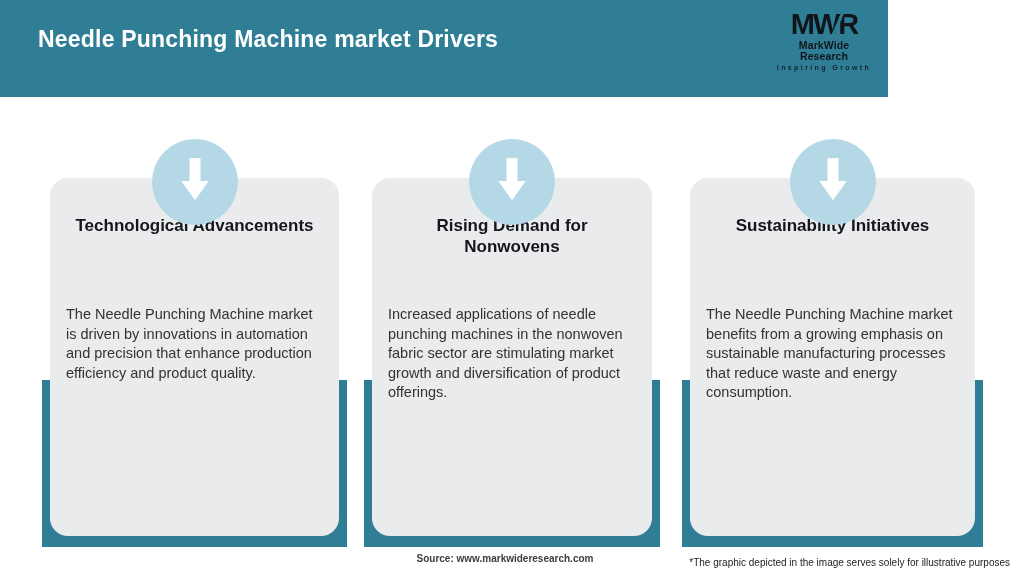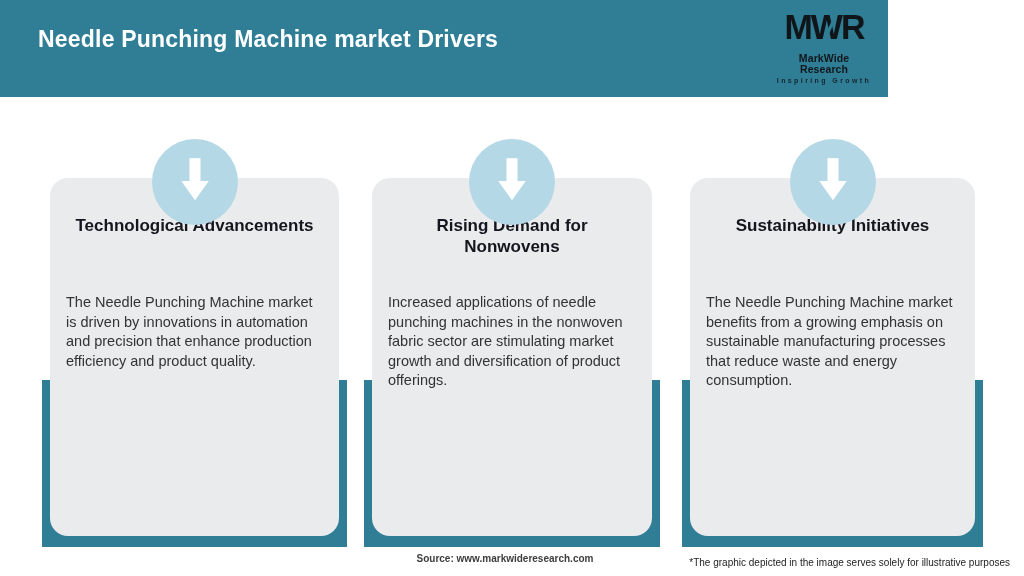--- a/index.html
+++ b/index.html
@@ -21,29 +21,29 @@
     position: absolute; left: 38px; top: 26px;
     color: #ffffff; font-size: 23px; font-weight: bold;
     letter-spacing: 0.2px;
   }
   .logo {
     position: absolute; right: 14px; top: 10px; width: 100px;
     text-align: center; line-height: 1;
   }
   .logo-acronym {
     position: relative;
-    font-size: 34px; font-weight: 800; letter-spacing: -2px;
+    font-size: 29px; font-weight: 800; letter-spacing: -2px;
     color: #10151a; font-family: "Liberation Sans", sans-serif;
     display: inline-block; transform: scaleY(1.02);
   }
   .logo-slash {
     position: absolute; left: 44px; top: 2px; width: 3px; height: 30px;
     background: var(--header_teal, #2F7E95); transform: rotate(24deg);
   }
-  .logo-name { font-size: 10.5px; font-weight: bold; color: #11161b; margin-top: 9px; letter-spacing: 0.1px; }
+  .logo-name { font-size: 10.5px; font-weight: bold; color: #11161b; margin-top: 1px; letter-spacing: 0.1px; }
   .logo-tagline { font-size: 7px; font-weight: bold; color: #16262e; margin-top: 3px; letter-spacing: 2.4px; }
 
   
   .column { position: absolute; top: 178px; height: 369px; }
   .col-1 { left: 42px;  width: 305px; }
   .col-2 { left: 364px; width: 296px; }
   .col-3 { left: 682px; width: 301px; }
 
   .backdrop {
     position: absolute; left: 0; top: 202px; width: 100%; height: 167px;
@@ -70,21 +70,21 @@
   .icon-circle svg { width: 44px; height: 60px; display: block; }
 
   .card-title {
     margin: 37px auto 0 auto; height: 78px;
     text-align: center;
     font-size: 17px; font-weight: bold; color: #15151e;
     line-height: 1.25; padding: 0 10px;
   }
   .col-2 .card-title { max-width: 200px; padding: 0; }
   .card-body {
-    margin: 0 16px;
+    margin: 12px 16px;
     font-size: 14.5px; color: #333333; line-height: 1.35;
     text-align: left;
   }
 
   
   .source-line {
     position: absolute; left: 340px; top: 553px; width: 330px;
     text-align: center; font-size: 10px; font-weight: bold; color: #3d3d3d;
   }
   .disclaimer {

